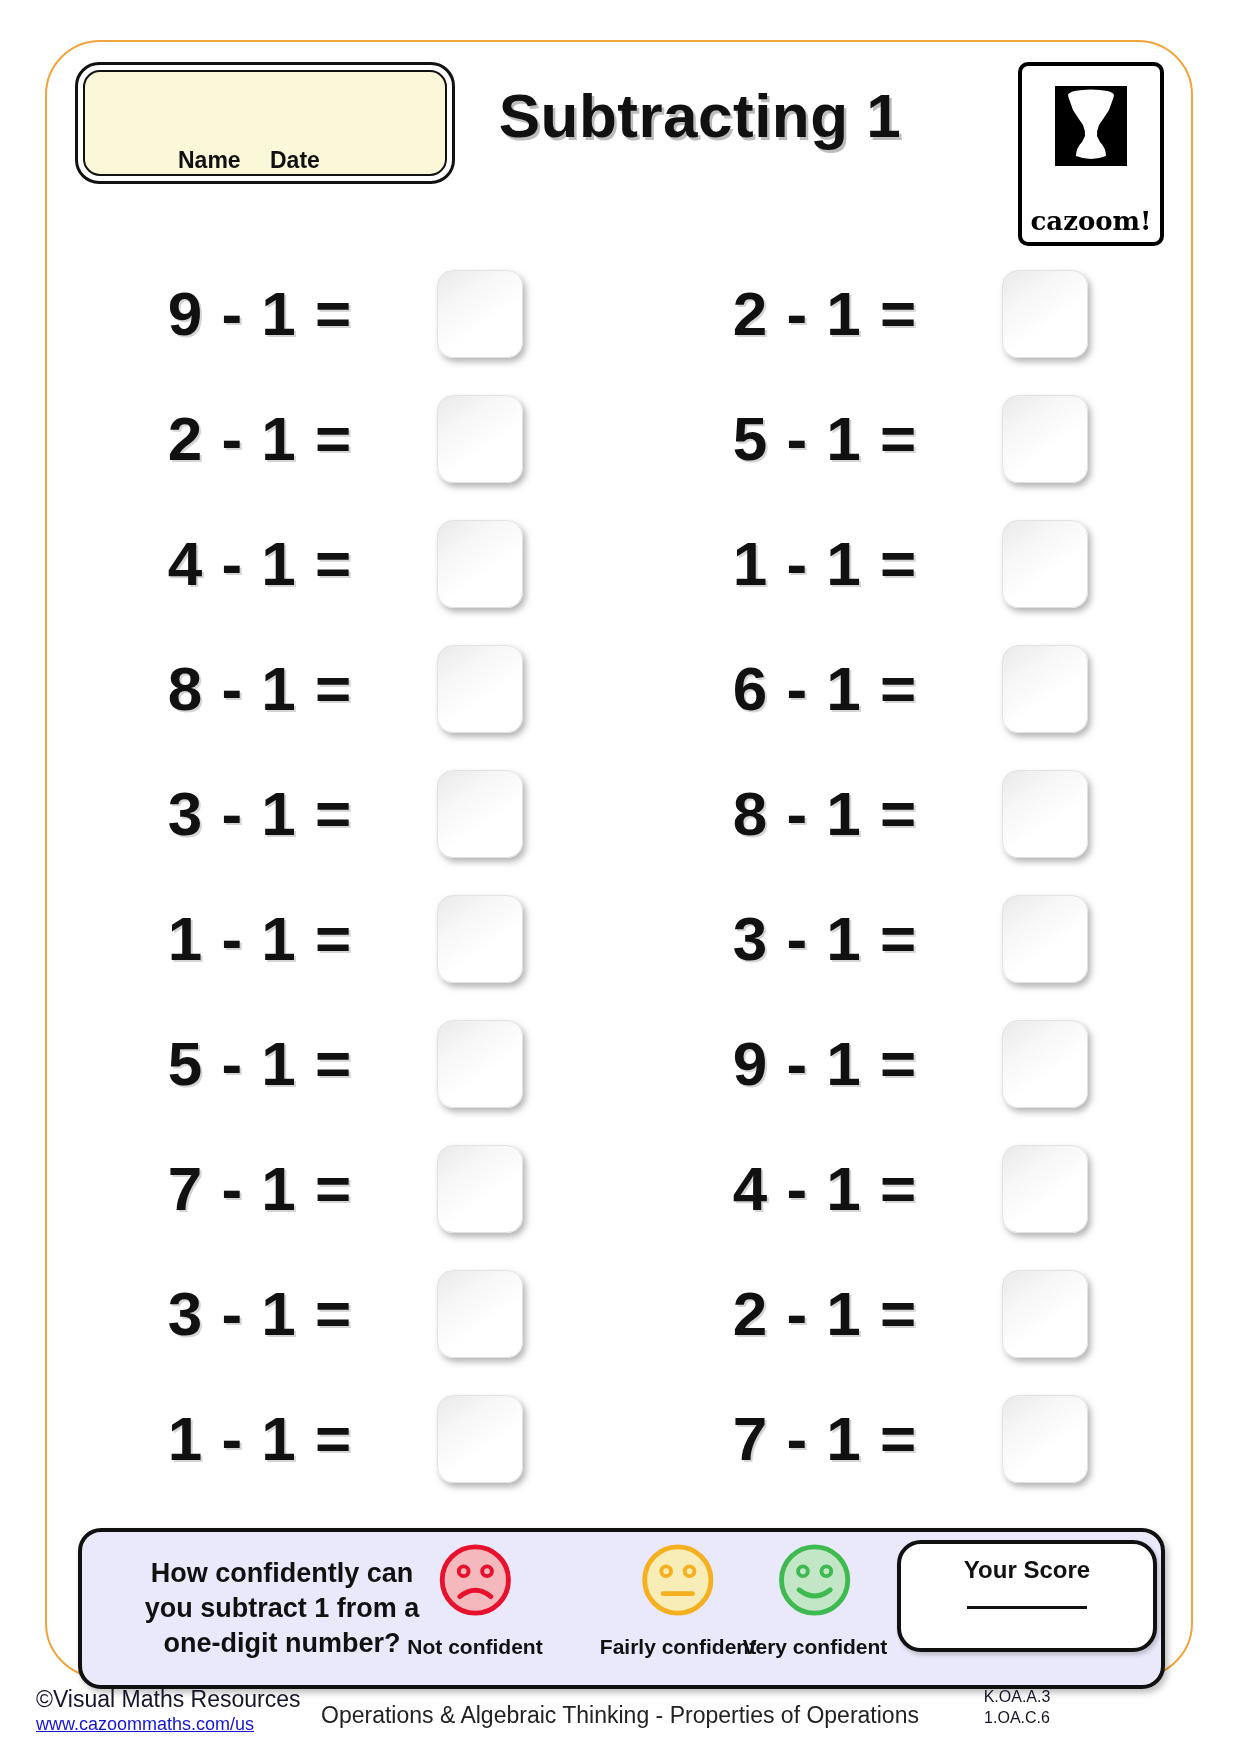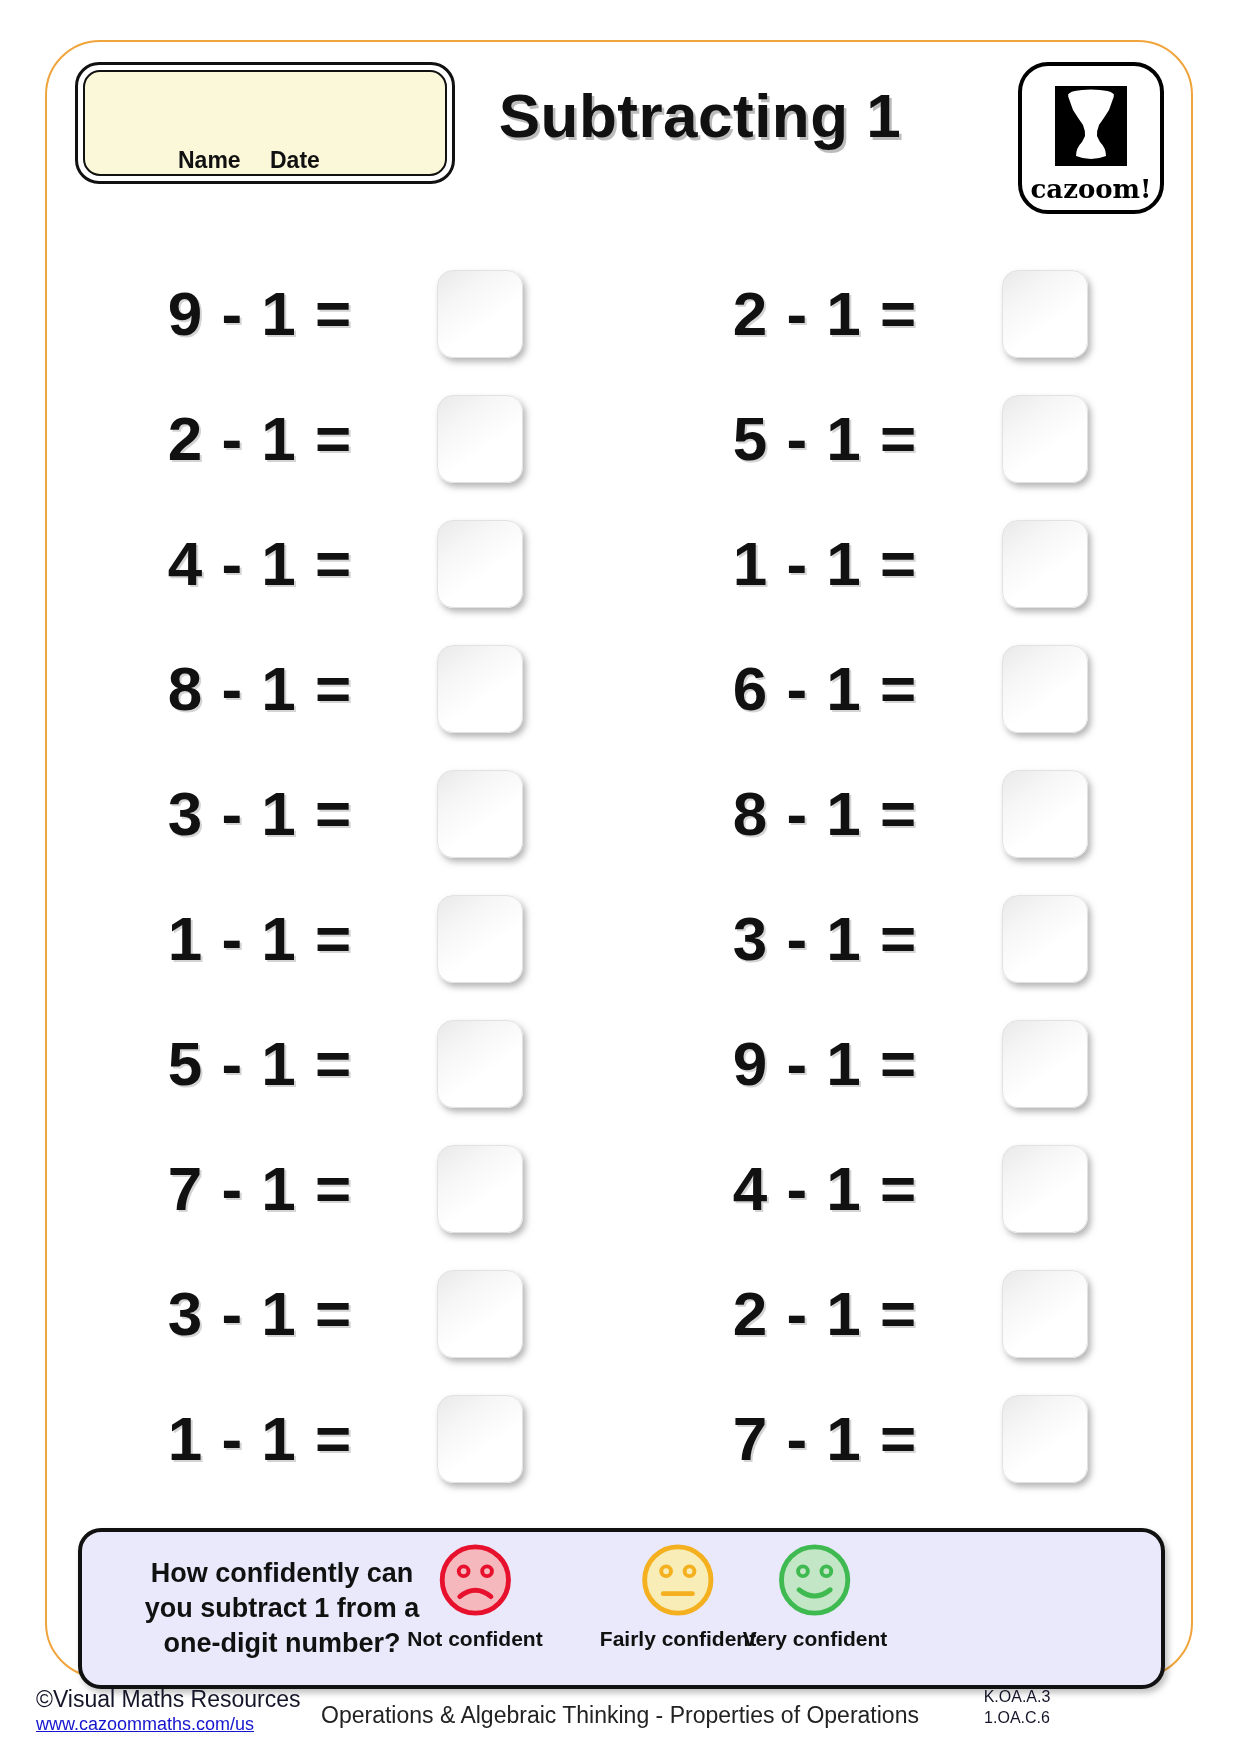--- a/index.html
+++ b/index.html
@@ -25,22 +25,22 @@
   }
   .nd-row { display:flex; align-items:flex-end; font-size:23px; font-weight:bold; }
   .nd-label { width:70px; }
   .nd-line { flex:1; border-bottom:2px solid #111; height:26px; margin-left:12px; }
   .title {
     position:absolute; left:430px; top:80px; width:540px; text-align:center;
     font-size:62px; font-weight:bold; letter-spacing:0.5px;
     text-shadow:2.5px 2.5px 0 #bcbcbc;
   }
   .logo {
-    position:absolute; left:1018px; top:62px; width:146px; height:152px;
-    border:4px solid #000; border-radius:30px; background:#fff;
+    position:absolute; left:1018px; top:62px; width:146px; height:184px;
+    border:4px solid #000; border-radius:10px; background:#fff;
   }
   .logo-drum-bg {
     position:absolute; left:33px; top:20px; width:72px; height:80px; background:#000;
   }
   .logo-text {
     position:absolute; bottom:6px; left:0; width:100%; text-align:center;
     font-family:"DejaVu Serif", serif; font-weight:bold; font-size:26px;
     letter-spacing:0px; color:#000;
   }
   
@@ -67,21 +67,21 @@
   .conf-question {
     position:absolute; left:40px; top:50%; transform:translateY(-50%);
     width:320px; text-align:center; font-size:27px; font-weight:bold;
     line-height:1.3; white-space:pre-line;
   }
   .conf-option {
     position:absolute; top:9px; transform:translateX(-50%);
     text-align:center; cursor:pointer;
   }
   .conf-option .face { display:block; margin:0 auto; }
-  .conf-label { font-size:21px; font-weight:bold; white-space:nowrap; margin-top:8px; }
+  .conf-label { font-size:21px; font-weight:bold; white-space:nowrap; margin-top:16px; }
   .opt-sad     { left:393px; }
   .opt-neutral { left:596px; }
   .opt-happy   { left:733px; }
   .score-box {
     position:absolute; left:815px; top:8px; width:260px; height:112px;
     background:#fff; border:4px solid #111; border-radius:24px;
     box-shadow:2px 3px 4px rgba(0,0,0,0.2); text-align:center;
   }
   .score-title { margin-top:12px; font-size:24px; font-weight:bold; }
   .score-line { width:120px; border-bottom:3px solid #111; height:0; margin:22px auto 0; }
@@ -244,20 +244,24 @@
   <div class="conf-option opt-happy">
     <svg class="face" width="78" height="78" viewBox="0 0 80 80">
       <circle cx="40" cy="40" r="34" fill="#c3e6c6" stroke="#3fba51" stroke-width="5"></circle>
       <circle cx="28" cy="31" r="5" fill="#c3e6c6" stroke="#3fba51" stroke-width="4"></circle>
       <circle cx="52" cy="31" r="5" fill="#c3e6c6" stroke="#3fba51" stroke-width="4"></circle>
       <path d="M24 50 Q40 63 56 50" fill="none" stroke="#3fba51" stroke-width="5" stroke-linecap="round"></path>
     </svg>
     <div class="conf-label">Very confident</div>
   </div>
 
+  <div class="score-box">
+    <div class="score-title">Your Score</div>
+    <div class="score-line"></div>
+  </div>
 </div>
 
 <div class="foot-copy">©Visual Maths Resources</div>
 <a class="foot-link" href="#">www.cazoommaths.com/us</a>
 <div class="foot-center">Operations &amp; Algebraic Thinking - Properties of Operations</div>
 <div class="foot-codes">
   <div>K.OA.A.3</div>
   <div>1.OA.C.6</div>
 </div>
 

